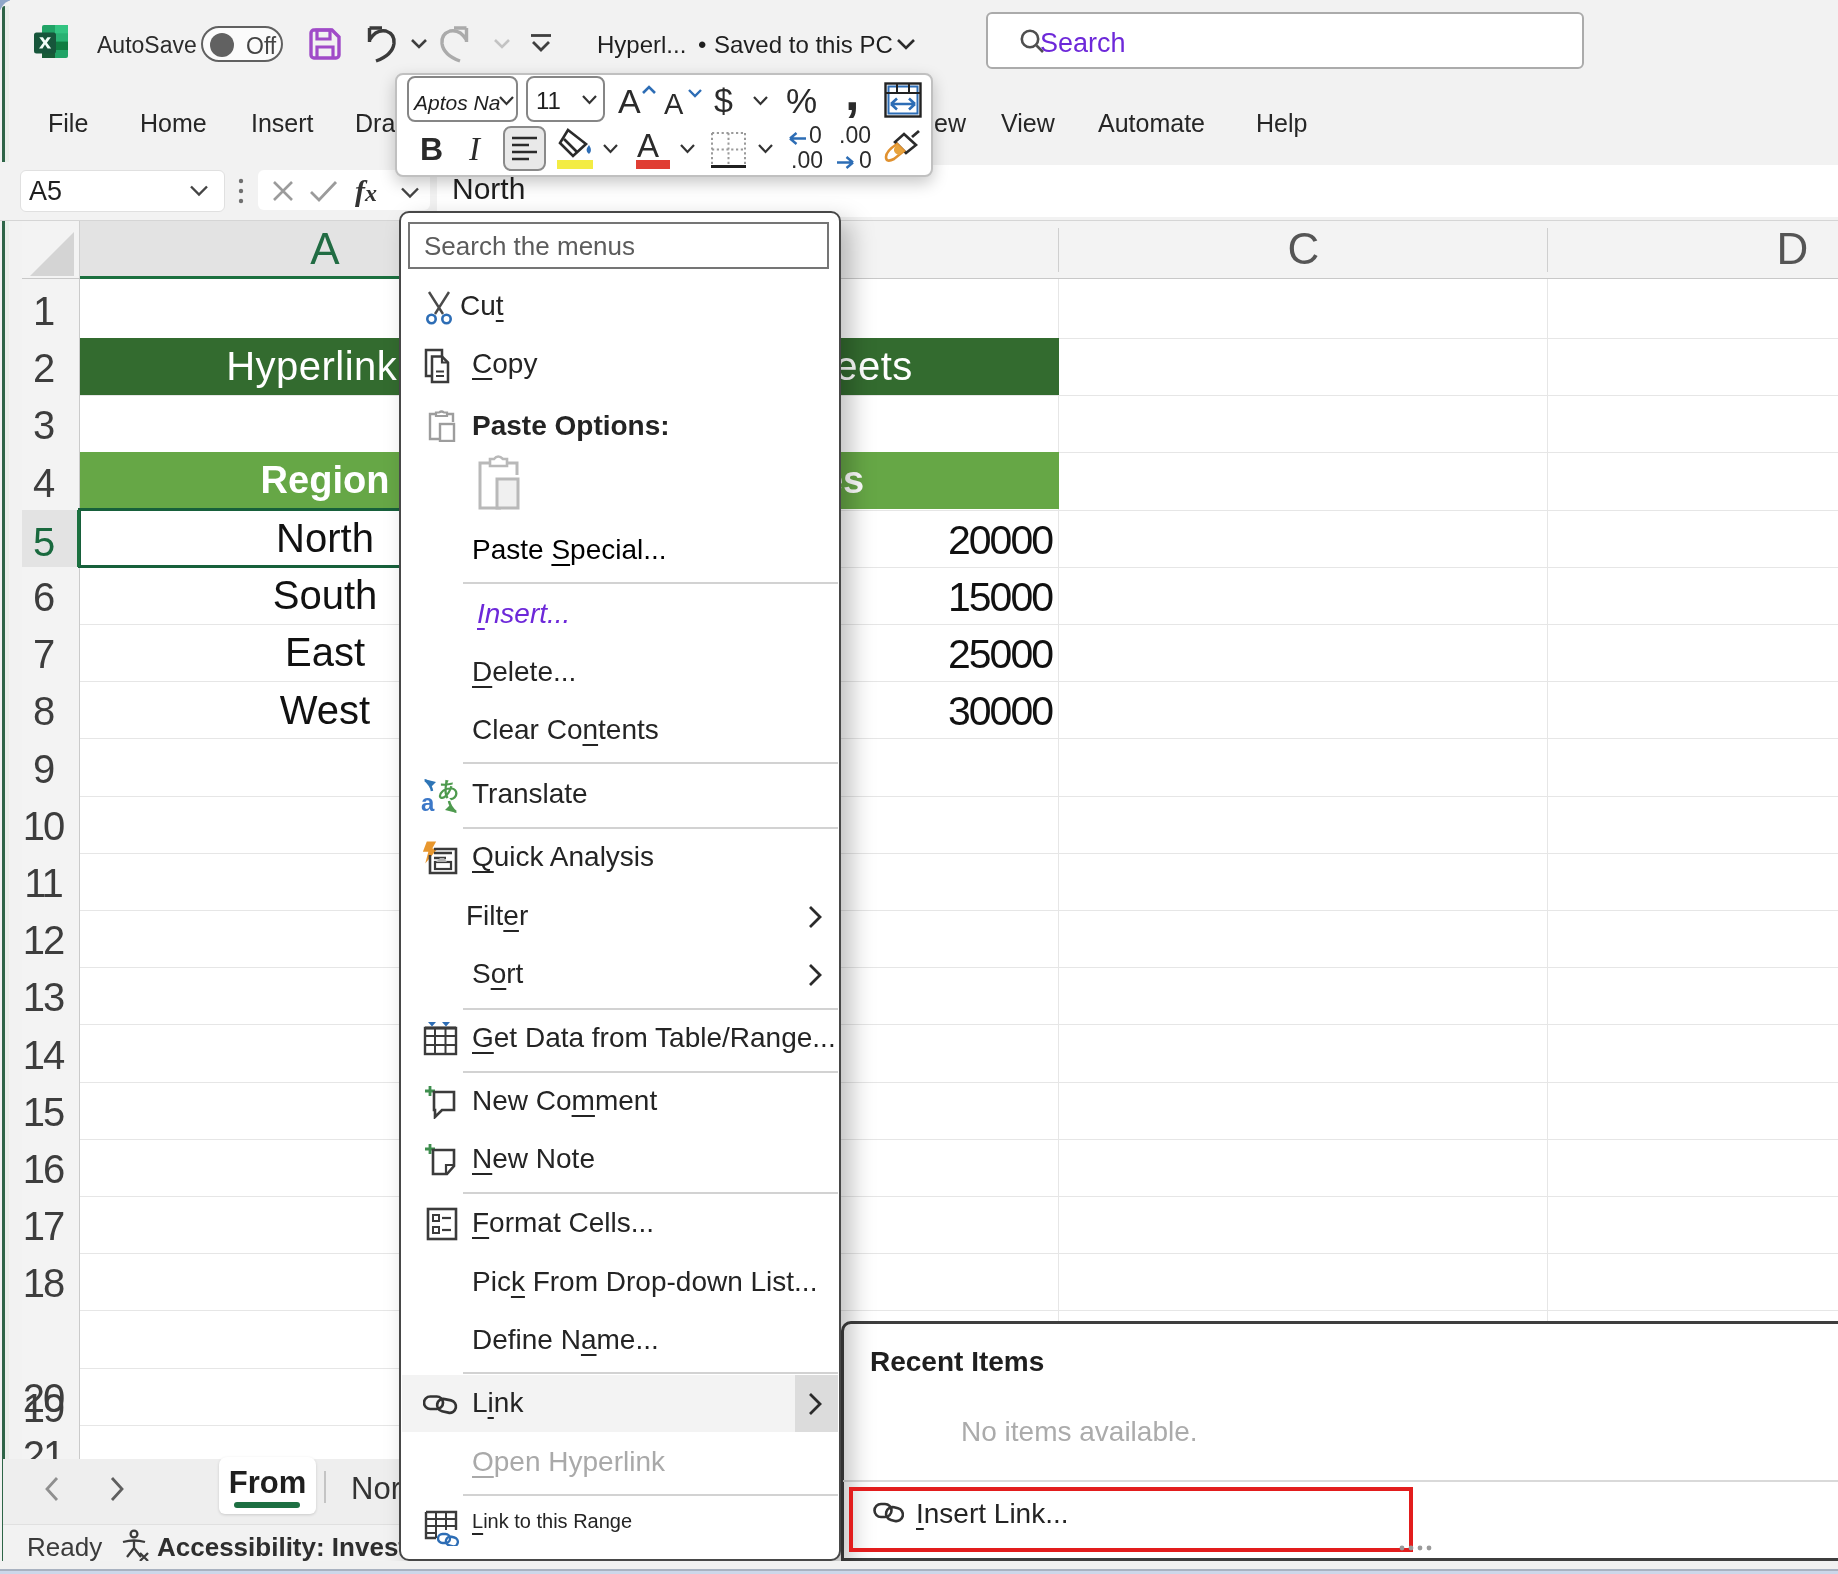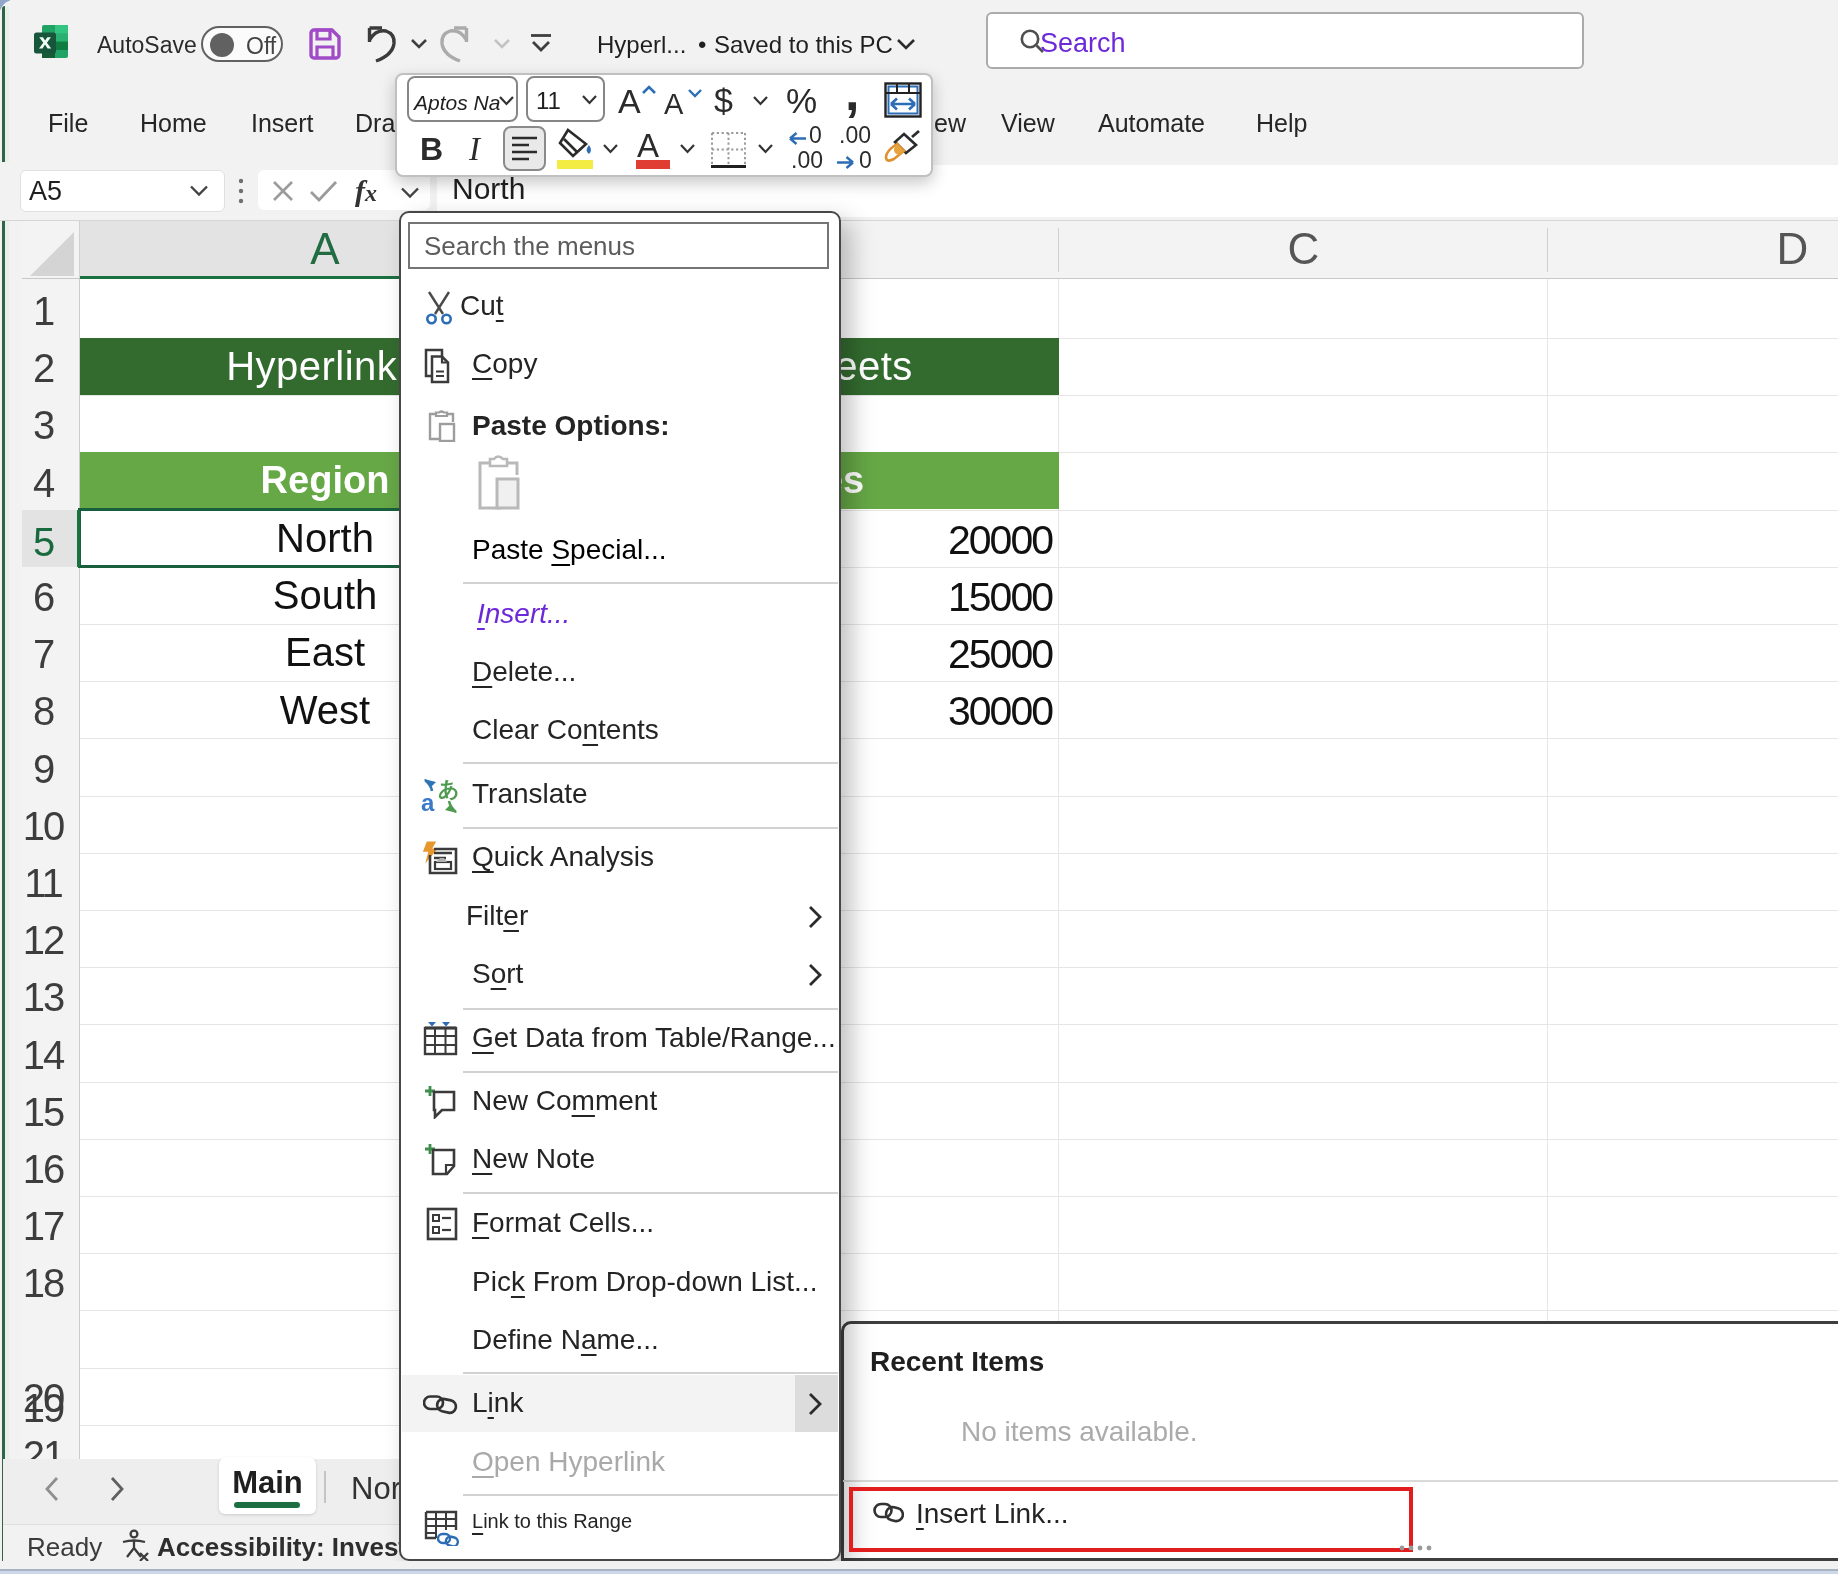--- a/index.html
+++ b/index.html
@@ -422,21 +422,21 @@
   </svg>
 
 <div class="ab" style="left:3px;top:1459px;width:1835px;height:65px;background:#eeeeee;z-index:10;"></div>
 <svg class="ab" style="z-index:11;left:42px;top:1475px;" width="20" height="28" viewBox="0 0 20 28">
     <path d="M15 3 L5 14 L15 25" fill="none" stroke="#8f8f8f" stroke-width="2.8"></path>
   </svg>
 <svg class="ab" style="z-index:11;left:107px;top:1475px;" width="20" height="28" viewBox="0 0 20 28">
     <path d="M5 3 L15 14 L5 25" fill="none" stroke="#5f5f5f" stroke-width="2.8"></path>
   </svg>
 <div class="ab" style="z-index:11;left:219px;top:1457px;width:97px;height:57px;background:#fff;border-radius:8px 8px 6px 6px;box-shadow:0 1px 3px rgba(0,0,0,0.15);"></div>
-<div class="ab ctr" style="z-index:12;left:219px;top:1460px;width:97px;height:46px;font-size:31px;font-weight:bold;color:#1f1f1f;">Main</div>
+<div class="ab ctr" style="z-index:12;left:219px;top:1460px;width:97px;height:46px;font-size:31px;font-weight:bold;color:#1f1f1f;">From</div>
 <div class="ab" style="z-index:12;left:234px;top:1502px;width:66px;height:6px;background:#1d6f42;border-radius:3px;"></div>
 <div class="ab" style="z-index:11;left:324px;top:1471px;width:2px;height:32px;background:#c4c4c4;"></div>
 <div class="ab" style="z-index:11;left:351px;top:1471px;font-size:31px;color:#333;">Nor</div>
 
 <div class="ab" style="left:3px;top:1524px;width:1835px;height:40px;background:#f2f2f2;border-top:1px solid #e0e0e0;z-index:10;"></div>
 <div class="ab" style="z-index:11;left:27px;top:1532px;font-size:26px;color:#3b3b3b;">Ready</div>
 <svg class="ab" style="z-index:11;left:120px;top:1529px;" width="30" height="34" viewBox="0 0 30 34">
   <circle cx="14" cy="5" r="3.4" fill="none" stroke="#3b3b3b" stroke-width="2.3"></circle>
   <path d="M3 13 Q14 10 25 13" fill="none" stroke="#3b3b3b" stroke-width="2.3"></path>
   <path d="M14 11 V19 M14 19 L7 28 M14 19 L21 28" fill="none" stroke="#3b3b3b" stroke-width="2.3"></path>

